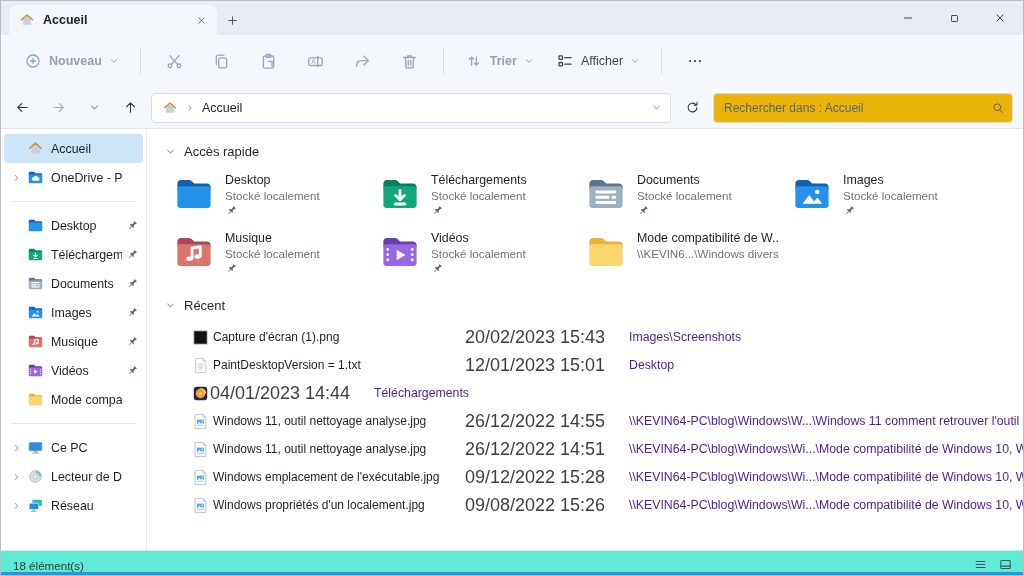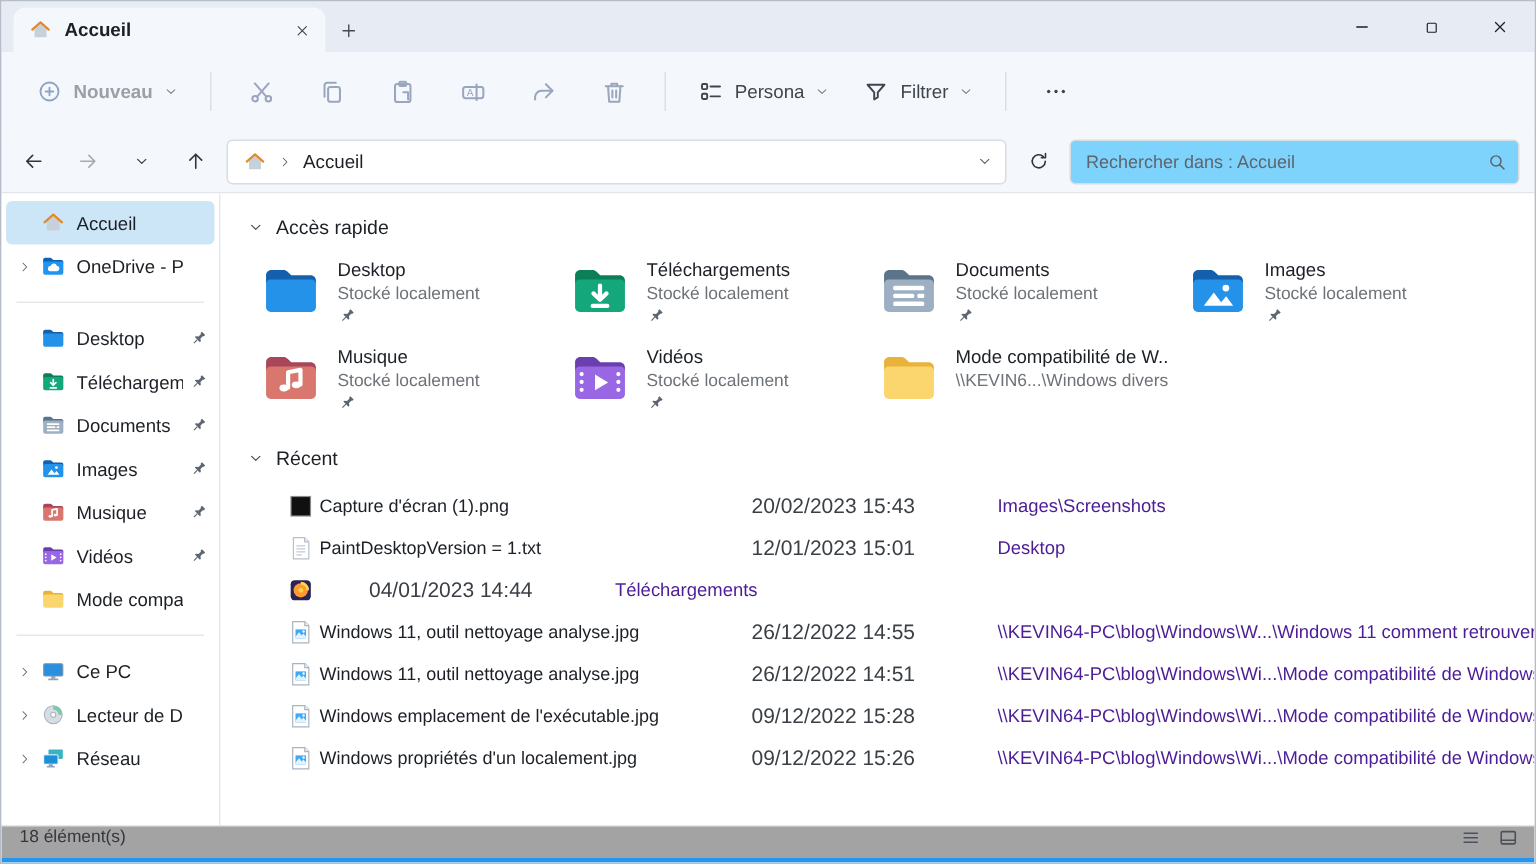--- a/index.html
+++ b/index.html
@@ -36,21 +36,21 @@
   
   .addressrow { height:42px; background:#f4f7fc; border-bottom:1px solid #e2e5ea; display:flex; align-items:center; padding:0 10px 0 6px; gap:6px; flex:0 0 auto; }
   .nav-btn { width:30px; height:30px; display:flex; align-items:center; justify-content:center; color:#30353b; border-radius:4px; }
   .nav-btn.disabled { color:#a4aab2; }
   .breadcrumb-box { flex:1; height:30px; background:#fff; border:1px solid #d9dce3; border-radius:4px; display:flex; align-items:center; padding:0 8px 0 10px; gap:7px; }
   .crumb-label { font-size:12.5px; color:#1c2026; }
   .crumb-spacer { flex:1; }
   .crumb-sep { color:#5d636b; }
   .refresh-btn { width:30px; height:30px; display:flex; align-items:center; justify-content:center; color:#30353b; }
   .search-box { position:relative; width:300px; height:30px; }
-  .search-box input { width:100%; height:100%; border:1px solid #d9dce3; border-radius:4px; background:#7dd3fc; font-family:inherit; font-size:12px; color:#3c4045; padding:0 28px 0 10px; outline:none; }
+  .search-box input { width:100%; height:100%; border:1px solid #d9dce3; border-radius:4px; background:#eab308; font-family:inherit; font-size:12px; color:#3c4045; padding:0 28px 0 10px; outline:none; }
   .search-box input::placeholder { color:#5f646c; }
   .search-icon { position:absolute; right:8px; top:8px; color:#5d636b; }
 
   
   .content { flex:1; display:flex; overflow:hidden; background:#fff; }
   .sidebar { width:146px; flex:0 0 auto; border-right:1px solid #e5e8ee; padding-top:5px; overflow:hidden; }
   .side-row { height:29px; display:flex; align-items:center; padding:0 4px 0 6px; margin:0 3px; gap:4px; border-radius:4px; cursor:pointer; }
   .side-row.selected { background:#cde6f7; }
   .side-chev { width:13px; color:#5d636b; }
   .side-label { flex:1; font-size:12.4px; color:#1c2026; white-space:nowrap; overflow:hidden; margin-left:3px; }
@@ -65,25 +65,25 @@
   .tiles { display:grid; grid-template-columns:repeat(4, 206px); grid-auto-rows:58px; margin:4px 0 6px 6px; }
   .tile { display:flex; align-items:flex-start; gap:10px; padding:4px 6px; border-radius:4px; cursor:pointer; }
   .tile-text { min-width:0; }
   .tile-name { font-size:12.4px; color:#1c2026; white-space:nowrap; overflow:hidden; }
   .tile-sub { font-size:11.6px; color:#6d7278; margin-top:2px; white-space:nowrap; overflow:hidden; }
   .tile-pin { color:#5d6670; margin-top:2px; }
 
   .files { margin-top:4px; }
   .file-row { height:28px; display:flex; align-items:center; padding-left:30px; cursor:pointer; }
   .file-name { width:252px; margin-left:3px; font-size:12px; color:#1c2026; white-space:nowrap; overflow:hidden; }
-  .file-date { width:164px; font-size:14px; color:#3a3f45; white-space:nowrap;margin-left:36px; }
+  .file-date { width:164px; font-size:18px; color:#3a3f45; white-space:nowrap; }
   .file-path { flex:1; font-size:12.3px; color:#4c1d95; white-space:nowrap; overflow:hidden; }
 
   
-  .statusbar { height:22px; background:#a3a3a3; border-top:1px solid #e2e5ea; display:flex; align-items:flex-start; padding:0 10px 0 12px; flex:0 0 auto; }
+  .statusbar { height:22px; background:#5eead4; border-top:1px solid #e2e5ea; display:flex; align-items:flex-end; padding:0 10px 0 12px; flex:0 0 auto; }
   .status-count { font-size:11.6px; color:#34383d; flex:1; }
   .status-views { display:flex; gap:10px; color:#4b5archive158; color:#4b5158; }
   .status-views .icon { color:#4b5158; }
   .bottom-accent { height:3px; background:#2196f3; flex:0 0 auto; }
 </style>
 </head>
 <body>
 
 <div class="window">
 
@@ -197,42 +197,43 @@
     <button class="tb-btn tb-ico-btn c-disabled">
         <span class="icon i19">
           <svg viewBox="0 0 24 24">
             <path d="M4.8 7h14.4M9.6 7V4.8h4.8V7" fill="none" stroke="currentColor" stroke-width="1.7" stroke-linecap="round" stroke-linejoin="round"></path>
             <path d="M6.8 7l.9 13h8.6l.9-13" fill="none" stroke="currentColor" stroke-width="1.7" stroke-linecap="round" stroke-linejoin="round"></path>
             <path d="M10.4 10.6v5.8M13.6 10.6v5.8" fill="none" stroke="currentColor" stroke-width="1.7" stroke-linecap="round" stroke-linejoin="round"></path>
           </svg>
         </span>
       </button>
     <div class="tb-sep"></div>
+    <button class="tb-btn c-dim">
+      <span class="icon i18 ic">
+          <svg viewBox="0 0 24 24">
+            <path d="M8.8 17.4V6.8m0 0L6 9.6m2.8-2.8 2.8 2.8" fill="none" stroke="currentColor" stroke-width="1.7" stroke-linecap="round" stroke-linejoin="round"></path>
+            <path d="M15.2 6.8v10.6m0 0 2.8-2.8m-2.8 2.8-2.8-2.8" fill="none" stroke="currentColor" stroke-width="1.7" stroke-linecap="round" stroke-linejoin="round"></path>
+          </svg>
+        </span>
+      <span>Trier</span>
+      <span class="icon i10 chev">
+          <svg viewBox="0 0 24 24">
+            <path d="M6 9.3l6 5.8 6-5.8" fill="none" stroke="currentColor" stroke-width="1.7" stroke-linecap="round" stroke-linejoin="round"></path>
+          </svg>
+        </span>
+    </button>
     <button class="tb-btn c-normal">
       <span class="icon i18">
           <svg viewBox="0 0 24 24">
             <rect x="4" y="5.3" width="4.6" height="4.6" rx="1" fill="none" stroke="currentColor" stroke-width="1.7" stroke-linecap="round" stroke-linejoin="round"></rect>
             <rect x="4" y="14" width="4.6" height="4.6" rx="1" fill="none" stroke="currentColor" stroke-width="1.7" stroke-linecap="round" stroke-linejoin="round"></rect>
             <path d="M11.6 7.6H20M11.6 16.3H20" fill="none" stroke="currentColor" stroke-width="1.7" stroke-linecap="round" stroke-linejoin="round"></path>
           </svg>
         </span>
-      <span>Persona</span>
-      <span class="icon i10 chev">
-          <svg viewBox="0 0 24 24">
-            <path d="M6 9.3l6 5.8 6-5.8" fill="none" stroke="currentColor" stroke-width="1.7" stroke-linecap="round" stroke-linejoin="round"></path>
-          </svg>
-        </span>
-    </button>
-    <button class="tb-btn c-normal">
-      <span class="icon i18">
-          <svg viewBox="0 0 24 24">
-            <path d="M4.5 6h15l-5.9 6.7v4.4l-3.2 1.9v-6.3z" fill="none" stroke="currentColor" stroke-width="1.7" stroke-linecap="round" stroke-linejoin="round"></path>
-          </svg>
-        </span>
-      <span>Filtrer</span>
+      <span>Afficher</span>
       <span class="icon i10 chev">
           <svg viewBox="0 0 24 24">
             <path d="M6 9.3l6 5.8 6-5.8" fill="none" stroke="currentColor" stroke-width="1.7" stroke-linecap="round" stroke-linejoin="round"></path>
           </svg>
         </span>
     </button>
     <div class="tb-sep"></div>
     <button class="tb-btn tb-ico-btn c-normal">
         <span class="icon i18">
           <svg viewBox="0 0 24 24">
@@ -902,21 +903,21 @@
             <span class="icon i19">
               <svg viewBox="0 0 24 24">
                 <path d="M5.2 3h10.2l3.4 3.4V21H5.2z" fill="#fff" stroke="#a9b4c0" stroke-width="1"></path>
                 <path d="M15.4 3v3.4h3.4" fill="#edf1f5" stroke="#a9b4c0" stroke-width="1"></path>
                 <rect x="7.6" y="9.6" width="8.8" height="7.6" fill="#3fa9f5"></rect>
                 <path d="M7.6 15.6 10.6 12l2.2 2.7 1.4-1.6 2.2 2.5v1.6H7.6z" fill="#e4f2fc"></path>
                 <circle cx="14.4" cy="11.4" r="1" fill="#fff"></circle>
               </svg>
             </span>
             <span class="file-name">Windows propriétés d'un localement.jpg</span>
-            <span class="file-date">09/12/2022 15:26</span>
+            <span class="file-date">09/08/2022 15:26</span>
             <span class="file-path">\\KEVIN64-PC\blog\Windows\Wi...\Mode compatibilité de Windows 10, Windows 11</span>
           </div>
         </div>
     </main>
   </div>
 
   <div class="statusbar">
     <span class="status-count">18 élément(s)</span>
     <div class="status-views">
       <span class="icon i15">

